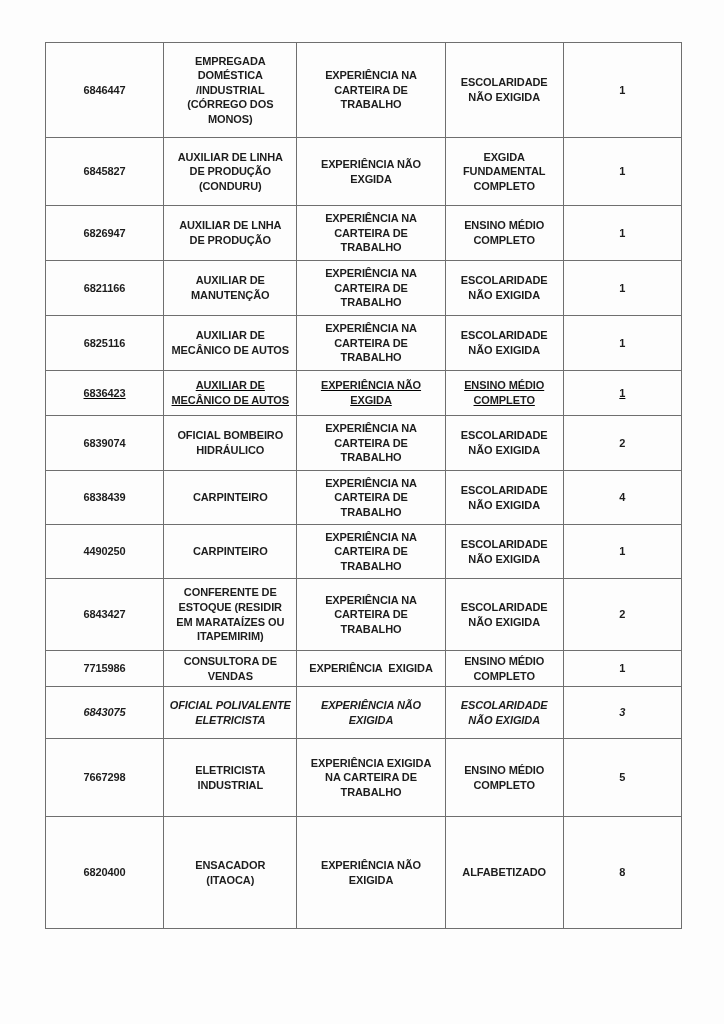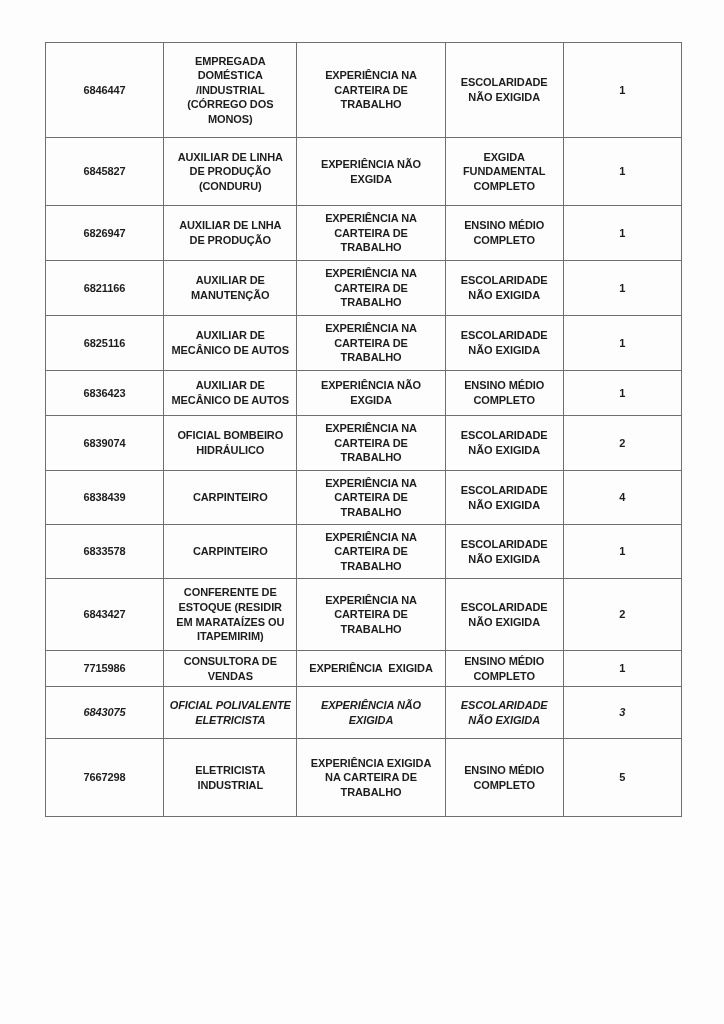--- a/index.html
+++ b/index.html
@@ -110,21 +110,21 @@
           <td>6825116</td>
           <td>AUXILIAR DE
 MECÂNICO DE AUTOS</td>
           <td>EXPERIÊNCIA NA
 CARTEIRA DE
 TRABALHO</td>
           <td>ESCOLARIDADE
 NÃO EXIGIDA</td>
           <td>1</td>
         </tr>
-        <tr style="height: 45px;">
+        <tr style="height: 45px; text-decoration: underline;">
           <td>6836423</td>
           <td>AUXILIAR DE
 MECÂNICO DE AUTOS</td>
           <td>EXPERIÊNCIA NÃO
 EXGIDA</td>
           <td>ENSINO MÉDIO
 COMPLETO</td>
           <td>1</td>
         </tr>
         <tr style="height: 55px;">
@@ -142,21 +142,21 @@
           <td>6838439</td>
           <td>CARPINTEIRO</td>
           <td>EXPERIÊNCIA NA
 CARTEIRA DE
 TRABALHO</td>
           <td>ESCOLARIDADE
 NÃO EXIGIDA</td>
           <td>4</td>
         </tr>
         <tr style="height: 54px;">
-          <td>6833578</td>
+          <td>4490250</td>
           <td>CARPINTEIRO</td>
           <td>EXPERIÊNCIA NA
 CARTEIRA DE
 TRABALHO</td>
           <td>ESCOLARIDADE
 NÃO EXIGIDA</td>
           <td>1</td>
         </tr>
         <tr style="height: 72px;">
           <td>6843427</td>
@@ -194,15 +194,24 @@
           <td>7667298</td>
           <td>ELETRICISTA
 INDUSTRIAL</td>
           <td>EXPERIÊNCIA EXIGIDA
 NA CARTEIRA DE
 TRABALHO</td>
           <td>ENSINO MÉDIO
 COMPLETO</td>
           <td>5</td>
         </tr>
+        <tr style="height: 112px;">
+          <td>6820400</td>
+          <td>ENSACADOR
+(ITAOCA)</td>
+          <td>EXPERIÊNCIA NÃO
+EXIGIDA</td>
+          <td>ALFABETIZADO</td>
+          <td>8</td>
+        </tr>
       </tbody>
   </table>
 </div>
 
 </body></html>

